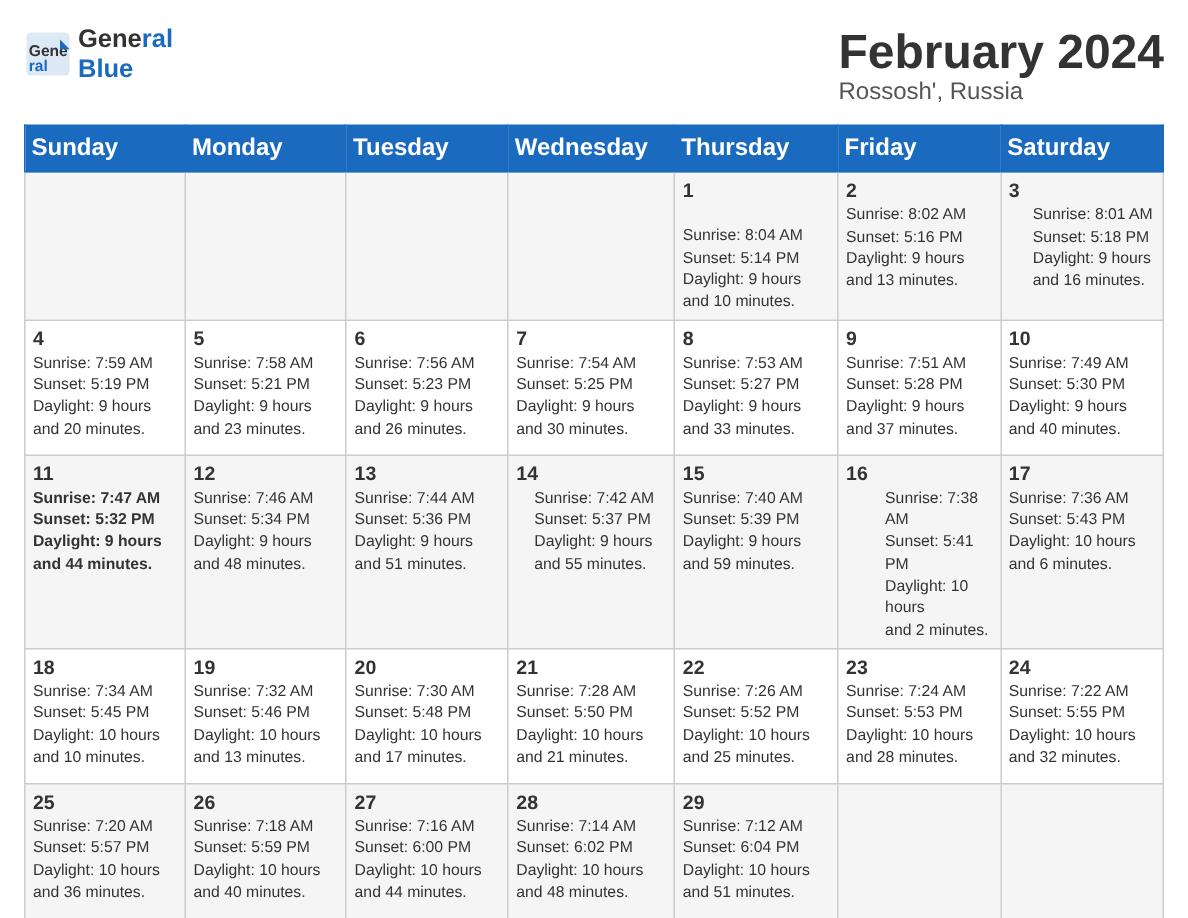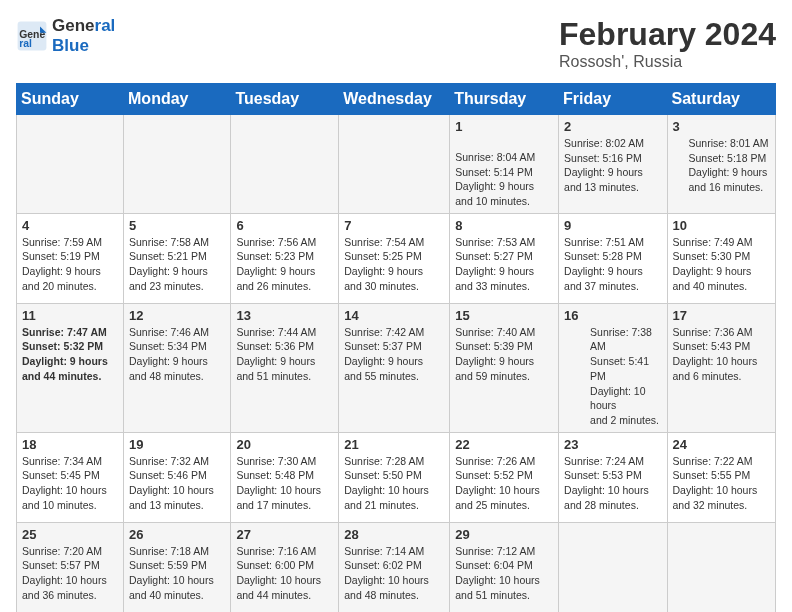--- a/index.html
+++ b/index.html
@@ -211,21 +211,21 @@
         </td>
         <td>
           <div class="day-num">13</div>
           <div class="day-info" style="white-space: pre-line;">Sunrise: 7:44 AM
 Sunset: 5:36 PM
 Daylight: 9 hours
 and 51 minutes.</div>
         </td>
         <td>
           <div class="day-num">14</div>
-          <div class="day-info" style="white-space: pre-line;">Sunrise: 7:42 AM
+          <div class="day-info" style="white-space: pre-line; margin-left: 12px;">Sunrise: 7:42 AM
 Sunset: 5:37 PM
 Daylight: 9 hours
 and 55 minutes.</div>
         </td>
         <td>
           <div class="day-num">15</div>
           <div class="day-info" style="white-space: pre-line;">Sunrise: 7:40 AM
 Sunset: 5:39 PM
 Daylight: 9 hours
 and 59 minutes.</div>

